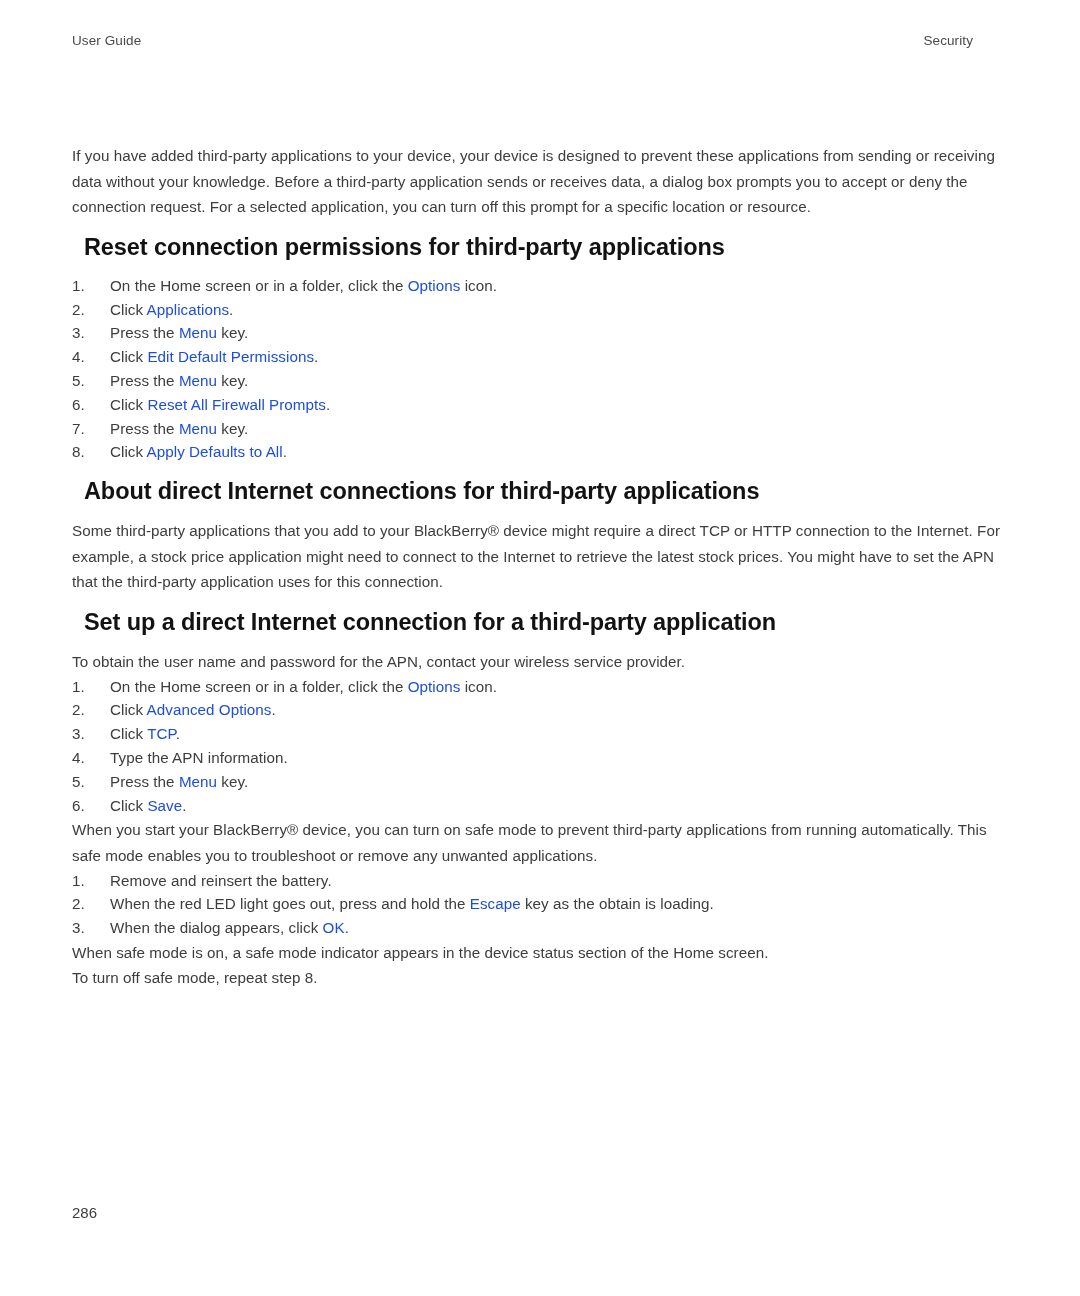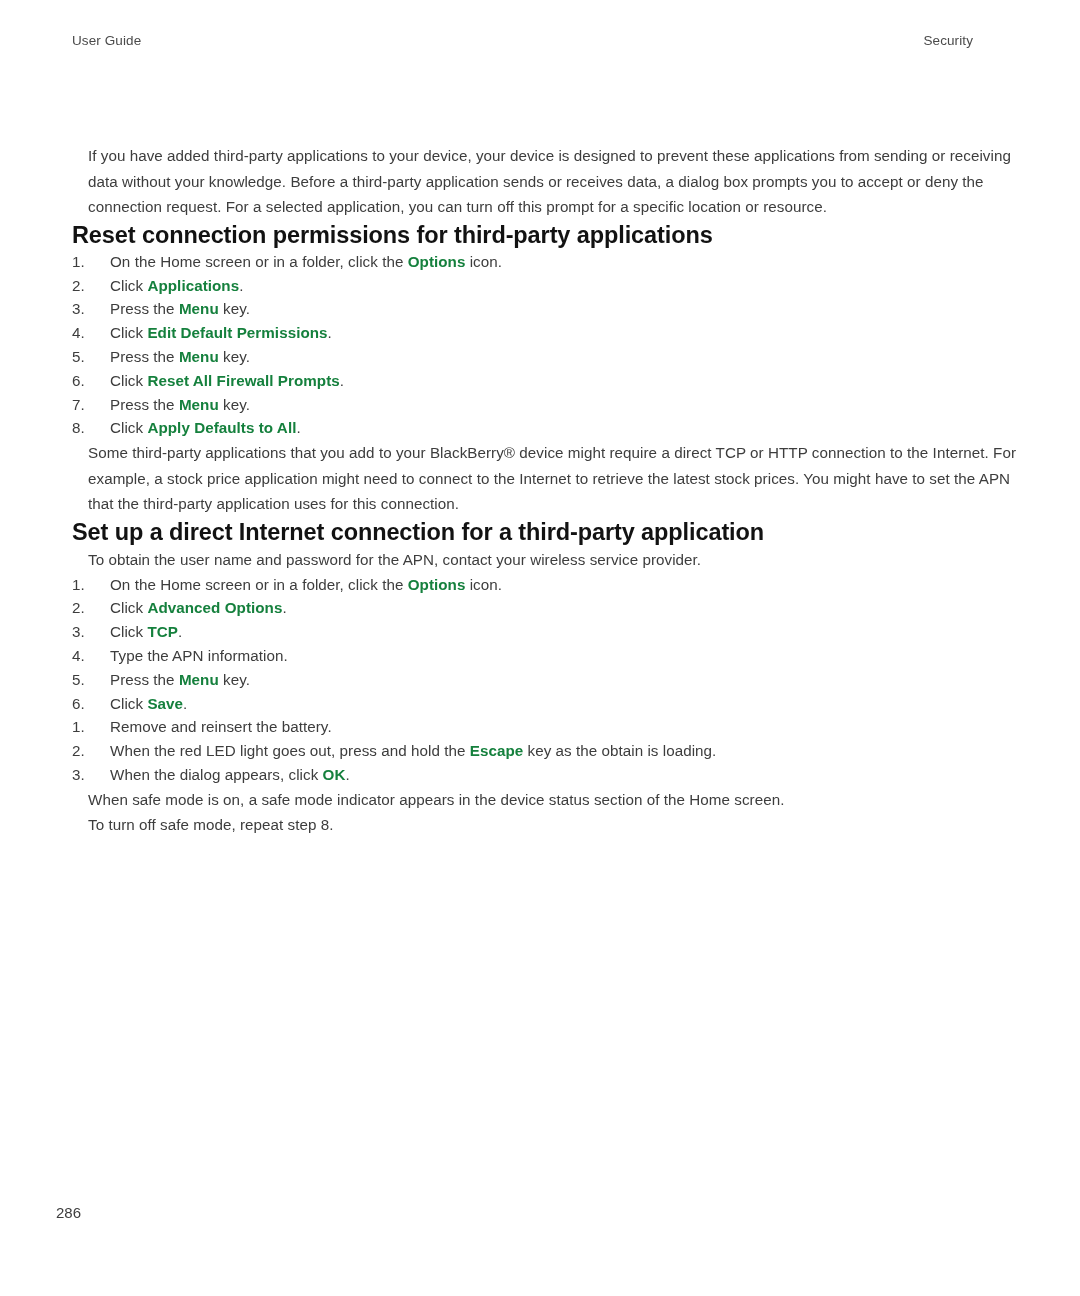--- a/index.html
+++ b/index.html
@@ -41,33 +41,33 @@
 
   
   .content {
     position: absolute;
     top: 143px;
     left: 72px;
     width: 944px;
   }
 
   p.body {
-    margin: 0 0 0 16px;
+    margin: 0 0 0 0;
     font-size: 15.2px;
     line-height: 25.6px;
     color: #3d3d3d;
     text-align: left;
     letter-spacing: 0.05px;
   }
 
   h1.sec, h2.sec {
     color: #121212;
     font-weight: bold;
     letter-spacing: -0.1px;
-    margin: 0;
+    margin: 12px;
   }
   h2.sec {
     font-size: 23.5px;
     line-height: 30px;
   }
   h1.sec {
     font-size: 25.5px;
     line-height: 32px;
   }
 
@@ -94,28 +94,28 @@
   }
   ol.steps li .num {
     position: absolute;
     left: 0;
     top: 0;
     width: 24px;
     text-align: left;
     color: #3d3d3d;
   }
   ol.steps li b, p.body b {
-    color: #15803d;
-    font-weight: bold;
+    color: #1d4ed8;
+    font-weight: normal;
   }
 
   
   .folio {
     position: absolute;
-    left: 56px;
+    left: 72px;
     top: 1203px;
     font-size: 15px;
     line-height: 20px;
     color: #3d3d3d;
   }
 </style>
 </head>
 <body>
 
 <div class="page">
@@ -134,33 +134,35 @@
       <li><span class="num">1.</span><span>On the Home screen or in a folder, click the </span><b>Options</b><span> icon.</span></li>
       <li><span class="num">2.</span><span>Click </span><b>Applications</b><span>.</span></li>
       <li><span class="num">3.</span><span>Press the </span><b>Menu</b><span> key.</span></li>
       <li><span class="num">4.</span><span>Click </span><b>Edit Default Permissions</b><span>.</span></li>
       <li><span class="num">5.</span><span>Press the </span><b>Menu</b><span> key.</span></li>
       <li><span class="num">6.</span><span>Click </span><b>Reset All Firewall Prompts</b><span>.</span></li>
       <li><span class="num">7.</span><span>Press the </span><b>Menu</b><span> key.</span></li>
       <li><span class="num">8.</span><span>Click </span><b>Apply Defaults to All</b><span>.</span></li>
     </ol>
 
+    <h2 class="sec gap-before-h2">About direct Internet connections for third-party applications</h2>
     <p class="body after-head">Some third-party applications that you add to your BlackBerry® device might require a direct TCP or HTTP connection to the Internet. For example, a stock price application might need to connect to the Internet to retrieve the latest stock prices. You might have to set the APN that the third-party application uses for this connection.</p>
 
     <h2 class="sec gap-before-h2">Set up a direct Internet connection for a third-party application</h2>
     <p class="body after-head">To obtain the user name and password for the APN, contact your wireless service provider.</p>
     <ol class="steps">
       <li><span class="num">1.</span><span>On the Home screen or in a folder, click the </span><b>Options</b><span> icon.</span></li>
       <li><span class="num">2.</span><span>Click </span><b>Advanced Options</b><span>.</span></li>
       <li><span class="num">3.</span><span>Click </span><b>TCP</b><span>.</span></li>
       <li><span class="num">4.</span><span>Type the APN information.</span><b></b><span></span></li>
       <li><span class="num">5.</span><span>Press the </span><b>Menu</b><span> key.</span></li>
       <li><span class="num">6.</span><span>Click </span><b>Save</b><span>.</span></li>
     </ol>
 
+    <p class="body after-para">When you start your BlackBerry® device, you can turn on safe mode to prevent third-party applications from running automatically. This safe mode enables you to troubleshoot or remove any unwanted applications.</p>
     <ol class="steps after-para">
       <li><span class="num">1.</span><span>Remove and reinsert the battery.</span><b></b><span></span></li>
       <li><span class="num">2.</span><span>When the red LED light goes out, press and hold the </span><b>Escape</b><span> key as the obtain is loading.</span></li>
       <li><span class="num">3.</span><span>When the dialog appears, click </span><b>OK</b><span>.</span></li>
     </ol>
     <p class="body para-gap">When safe mode is on, a safe mode indicator appears in the device status section of the Home screen.</p>
     <p class="body para-gap">To turn off safe mode, repeat step 8.</p>
 
   </div>
 

